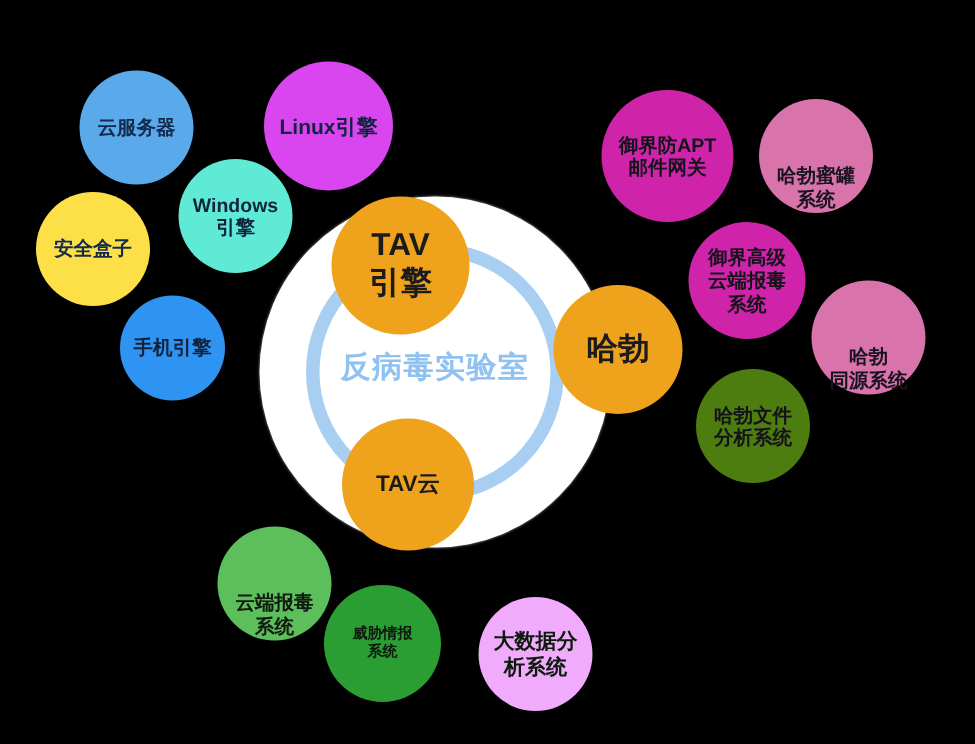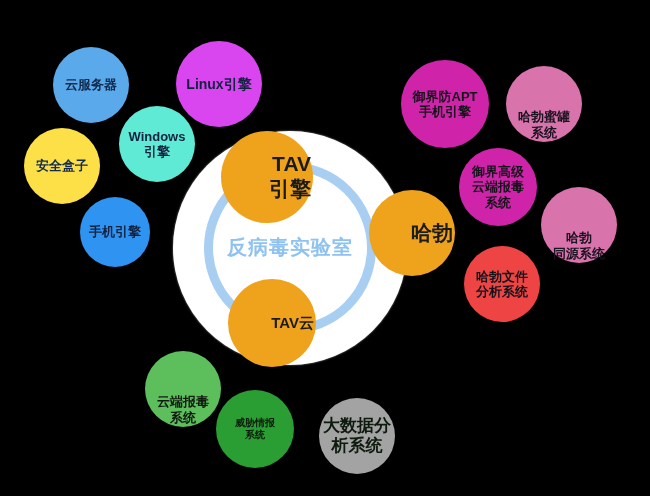--- a/index.html
+++ b/index.html
@@ -15,34 +15,34 @@
     box-shadow:0 0 2px rgba(255,255,255,.6);
   }
   .hub-ring{
     position:absolute;border-radius:50%;
     border:9px solid #a8cff2;background:transparent;
     box-sizing:border-box;
   }
   .hub-label{
     position:absolute;text-align:center;white-space:nowrap;
     color:#8fc2f0;font-weight:bold;letter-spacing:1px;
-    font-size:20px;line-height:20px;
+    font-size:20px;line-height:20px;font-family:Liberation Mono, monospace;
   }
 
   
   .node{
     position:absolute;border-radius:50%;
     display:flex;align-items:center;justify-content:center;
     text-align:center;box-sizing:border-box;
     font-weight:bold;line-height:1.18;
     padding:2px;
   }
   .node .lbl{display:block;width:100%;white-space:pre-line;}
 
-  .node.orange{background:#efa31d;color:#1b1b1b;text-align:right;}
+  .node.orange{background:#efa31d;color:#1b1b1b;}
   .node.blue-lt{background:#5aa9ea;color:#112a4e;}
   .node.blue-dk{background:#2f93f2;color:#12233f;}
   .node.mag-dk{background:#cf24aa;color:#14131a;}
   .node.mag-lt{background:#d973ab;color:#1a1320;align-items:flex-end;}
   .node.green-lt{background:#5cbf5c;color:#101a10;}
   .node.green-dk{background:#2a9e33;color:#0d1a0d;}
 
   .z1{z-index:1;} .z2{z-index:2;} .z3{z-index:3;} .z4{z-index:4;}
 </style>
 </head>
@@ -68,48 +68,48 @@
 引擎</span>
       </div>
       <div class="node blue-lt z3" style="left: 24px; top: 128px; width: 76px; height: 76px; font-size: 13px; background: #fde047;">
         <span class="lbl">安全盒子</span>
       </div>
       <div class="node blue-dk z3" style="left: 80px; top: 197px; width: 70px; height: 70px; font-size: 13px; background: rgb(47, 147, 242);">
         <span class="lbl">手机引擎</span>
       </div>
       <div class="node mag-dk z3" style="left: 401px; top: 60px; width: 88px; height: 88px; font-size: 13px; background: rgb(207, 36, 170);">
         <span class="lbl">御界防APT
-手机引擎</span>
+邮件网关</span>
       </div>
       <div class="node mag-lt z3" style="left: 506px; top: 66px; width: 76px; height: 76px; font-size: 13px; background: rgb(217, 115, 171);">
         <span class="lbl">哈勃蜜罐
 系统</span>
       </div>
       <div class="node mag-dk z3" style="left: 459px; top: 148px; width: 78px; height: 78px; font-size: 13px; background: rgb(207, 36, 170);">
         <span class="lbl">御界高级
 云端报毒
 系统</span>
       </div>
       <div class="node mag-lt z3" style="left: 541px; top: 187px; width: 76px; height: 76px; font-size: 13px; background: rgb(217, 115, 171);">
         <span class="lbl">哈勃
 同源系统</span>
       </div>
-      <div class="node mag-dk z3" style="left: 464px; top: 246px; width: 76px; height: 76px; font-size: 13px; background: #ef4444;">
+      <div class="node mag-dk z3" style="left: 464px; top: 246px; width: 76px; height: 76px; font-size: 13px; background: #4d7c0f;">
         <span class="lbl">哈勃文件
 分析系统</span>
       </div>
       <div class="node green-lt z3" style="left: 145px; top: 351px; width: 76px; height: 76px; font-size: 13px; background: rgb(92, 191, 92); align-items: flex-end;">
         <span class="lbl">云端报毒
 系统</span>
       </div>
       <div class="node green-dk z3" style="left: 216px; top: 390px; width: 78px; height: 78px; font-size: 10px; background: rgb(42, 158, 51);">
         <span class="lbl">威胁情报
 系统</span>
       </div>
-      <div class="node green-dk z3" style="left: 319px; top: 398px; width: 76px; height: 76px; font-size: 17px; background: #a3a3a3;">
+      <div class="node green-dk z3" style="left: 319px; top: 398px; width: 76px; height: 76px; font-size: 14px; background: #f0abfc;">
         <span class="lbl">大数据分
 析系统</span>
       </div>
       <div class="node orange z4" style="left: 221px; top: 131px; width: 92px; height: 92px; font-size: 21px; background: rgb(239, 163, 29);">
         <span class="lbl">TAV
 引擎</span>
       </div>
       <div class="node orange z4" style="left: 369px; top: 190px; width: 86px; height: 86px; font-size: 21px; background: rgb(239, 163, 29);">
         <span class="lbl">哈勃</span>
       </div>

